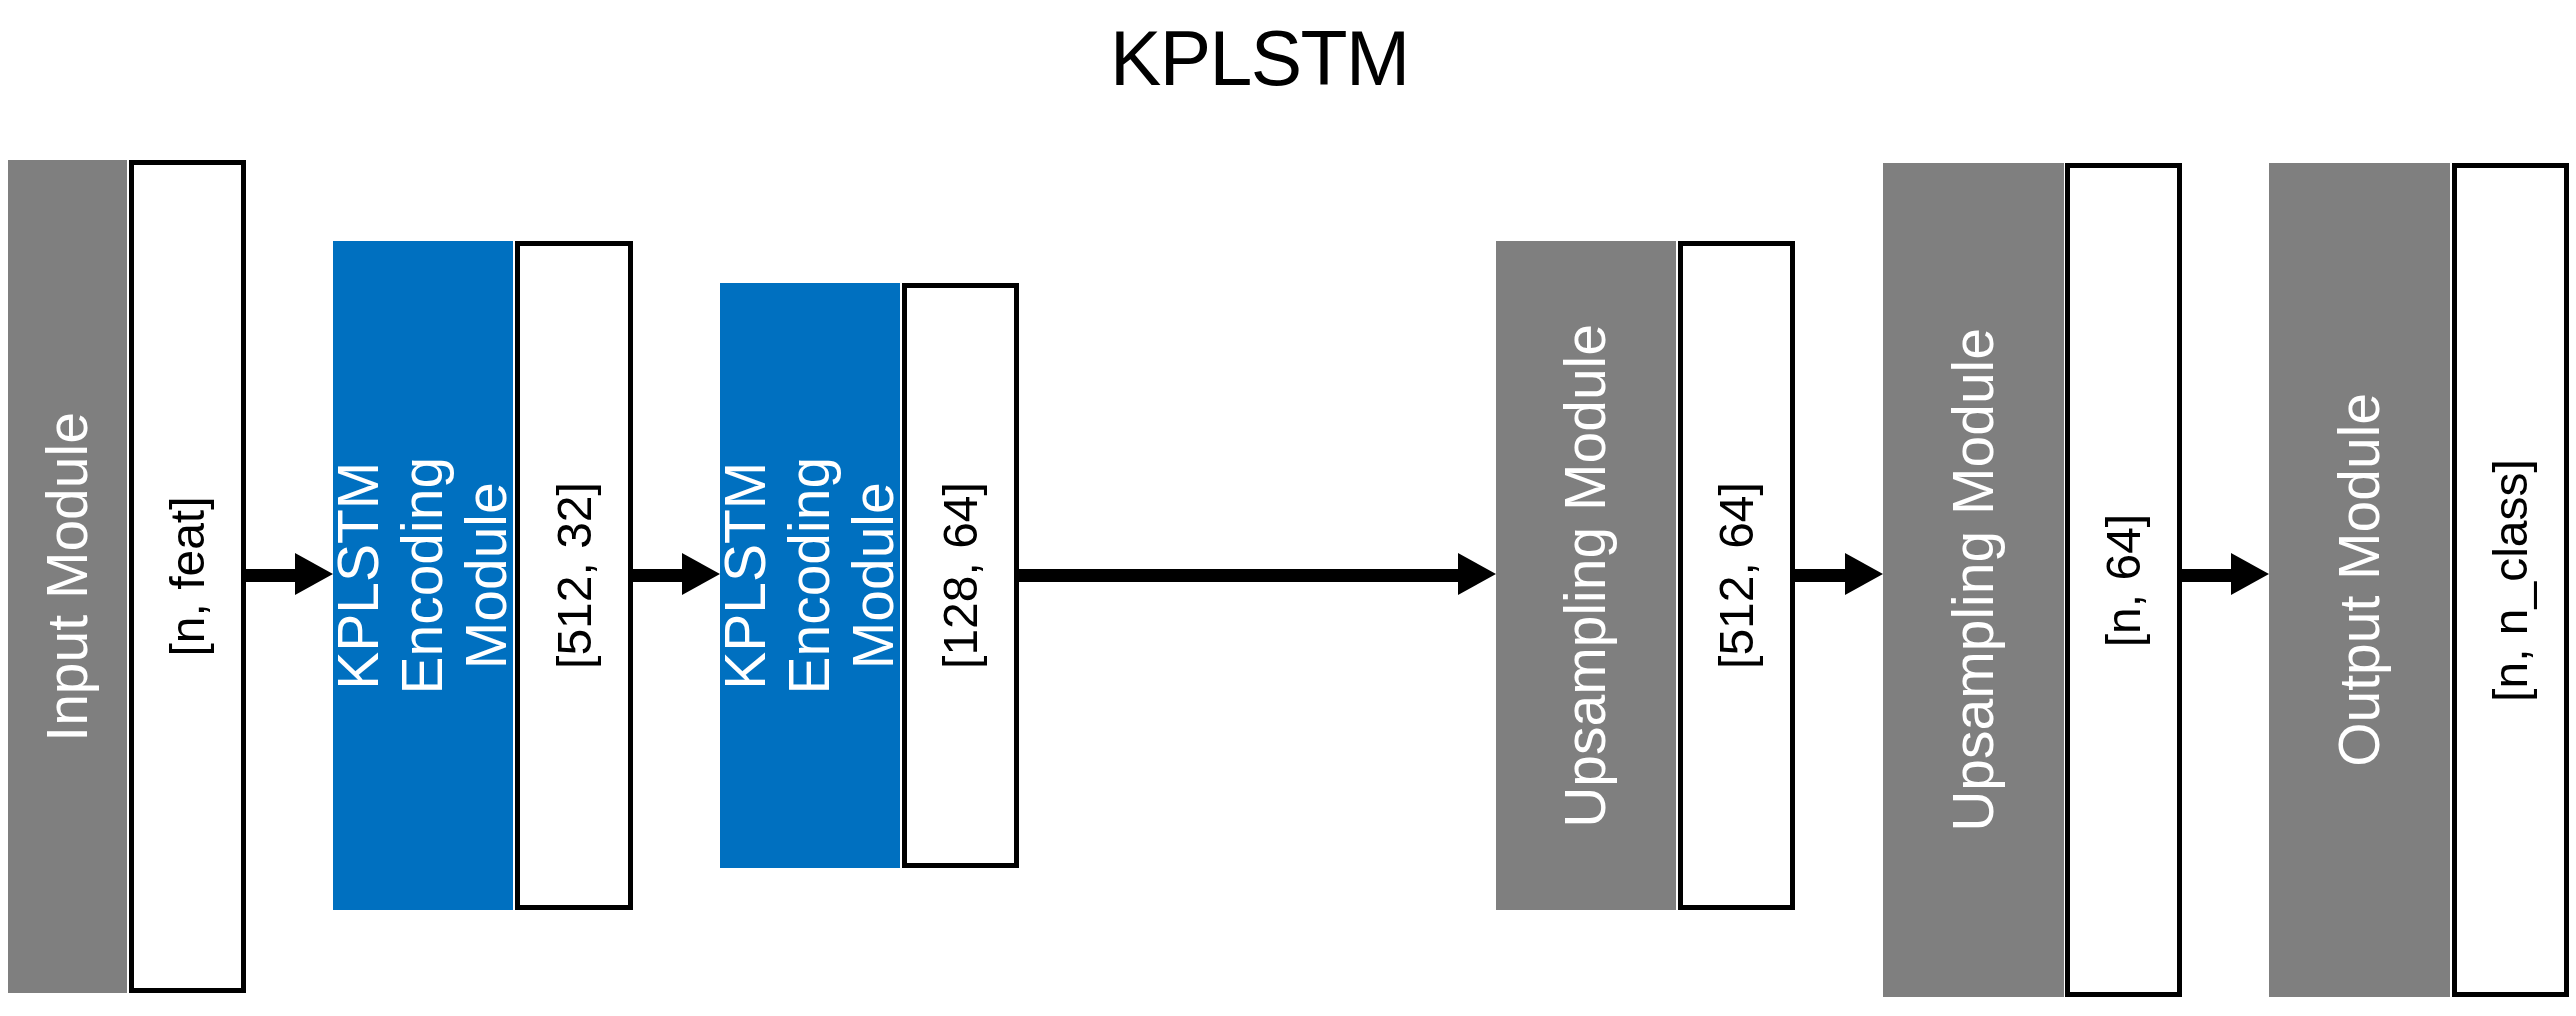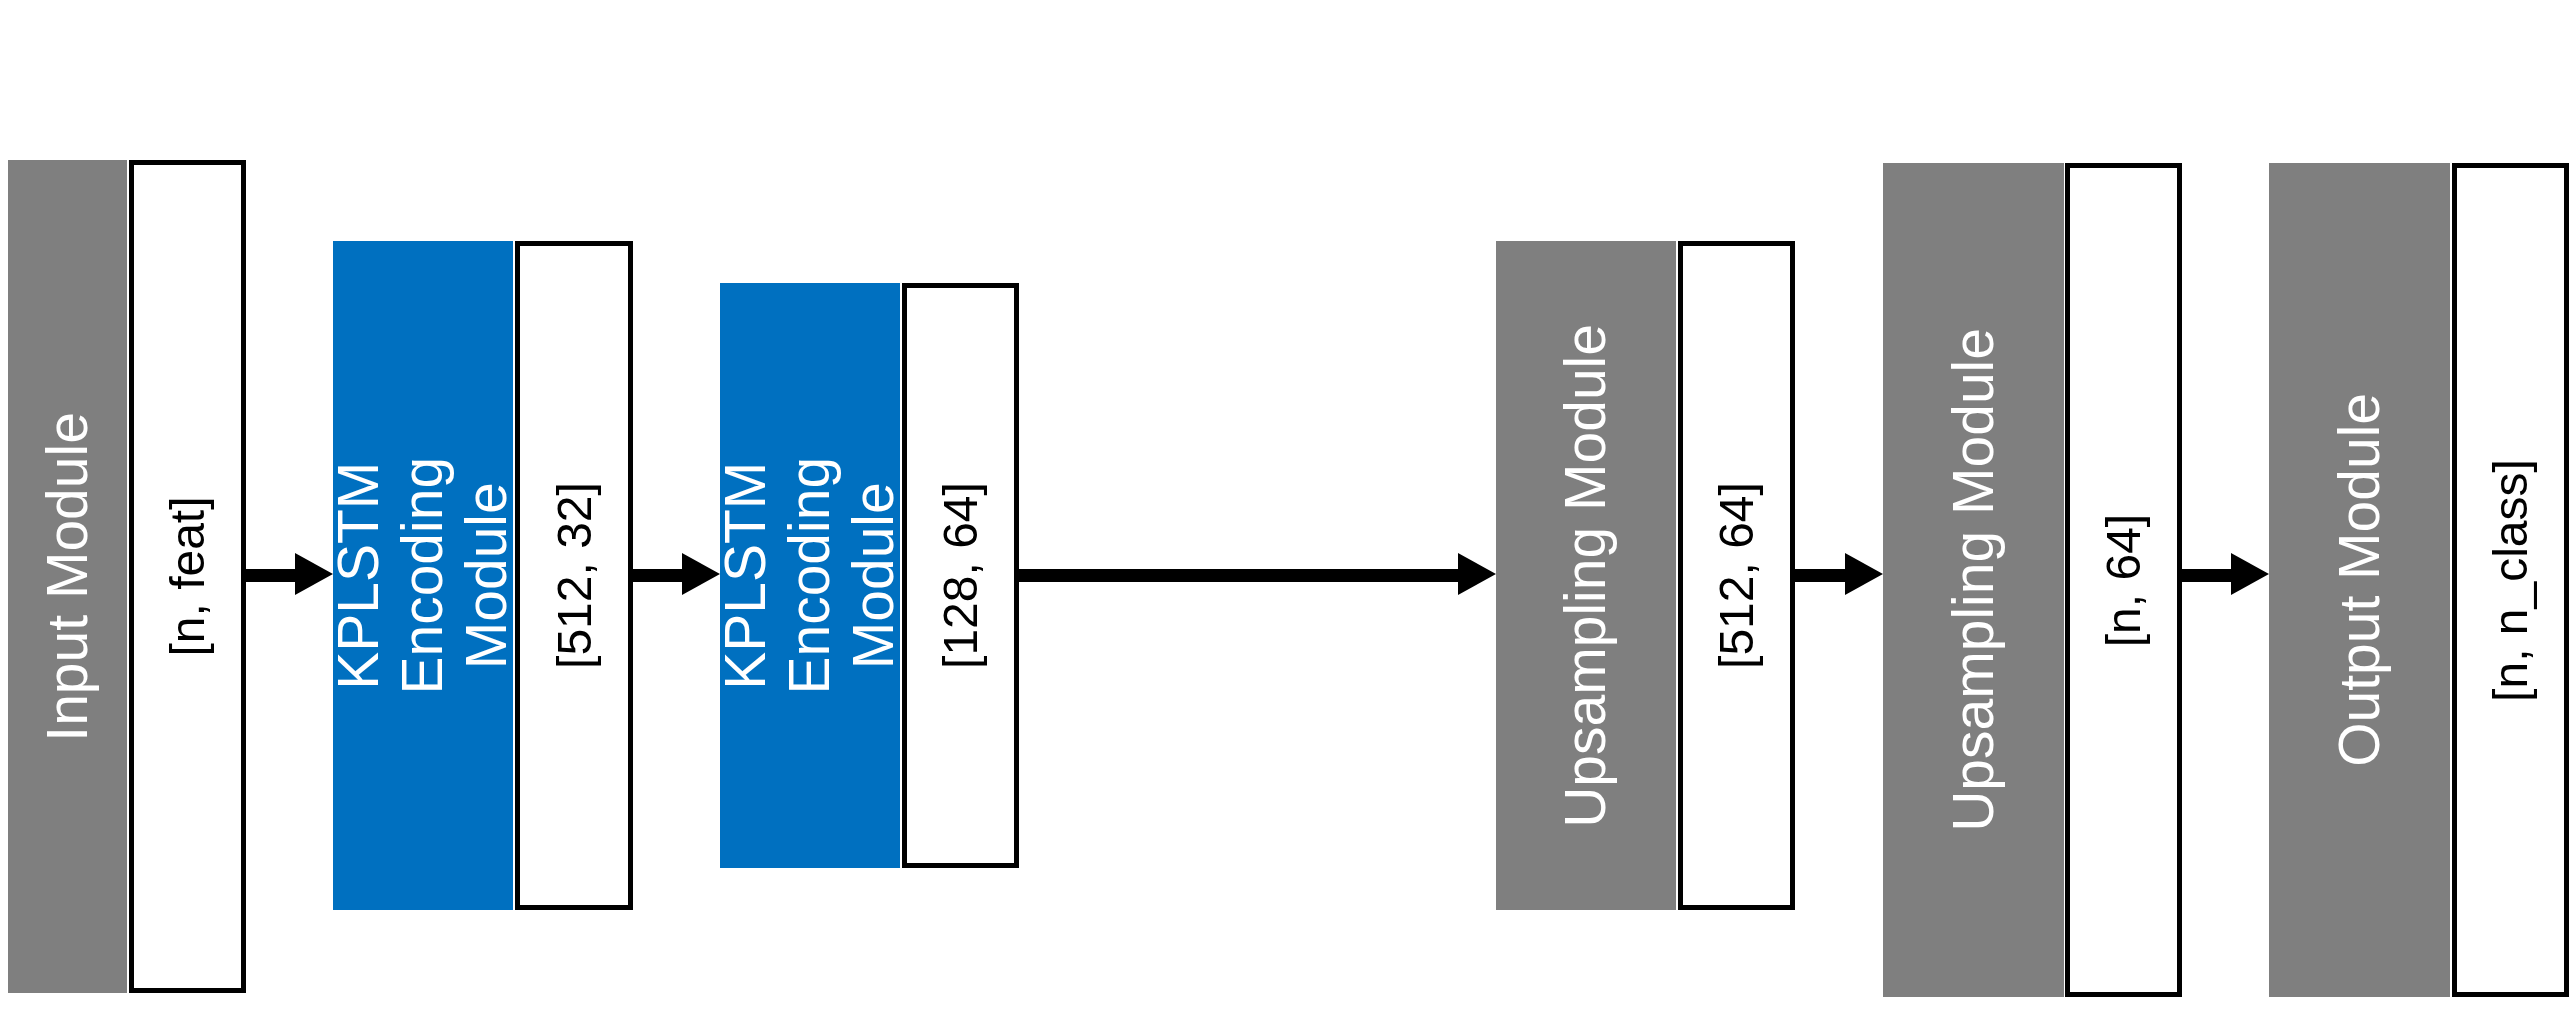--- a/index.html
+++ b/index.html
@@ -90,20 +90,21 @@
   .a4-shaft { left: 1794px; width: 54px;  }
   .a4-head  { left: 1845px; }
   .a5-shaft { left: 2181px; width: 54px;  }
   .a5-head  { left: 2231px; }
 </style>
 </head>
 <body>
 
 <div class="canvas">
 
+  <div class="title">KPLSTM</div>
 
   <div class="bar gray m1-bar">
     <span class="vlabel">Input Module</span>
   </div>
   <div class="whitebox m1-box">
     <span class="vdims">[n, feat]</span>
   </div>
 
   <div class="shaft a1-shaft"></div>
   <div class="head a1-head"></div>

